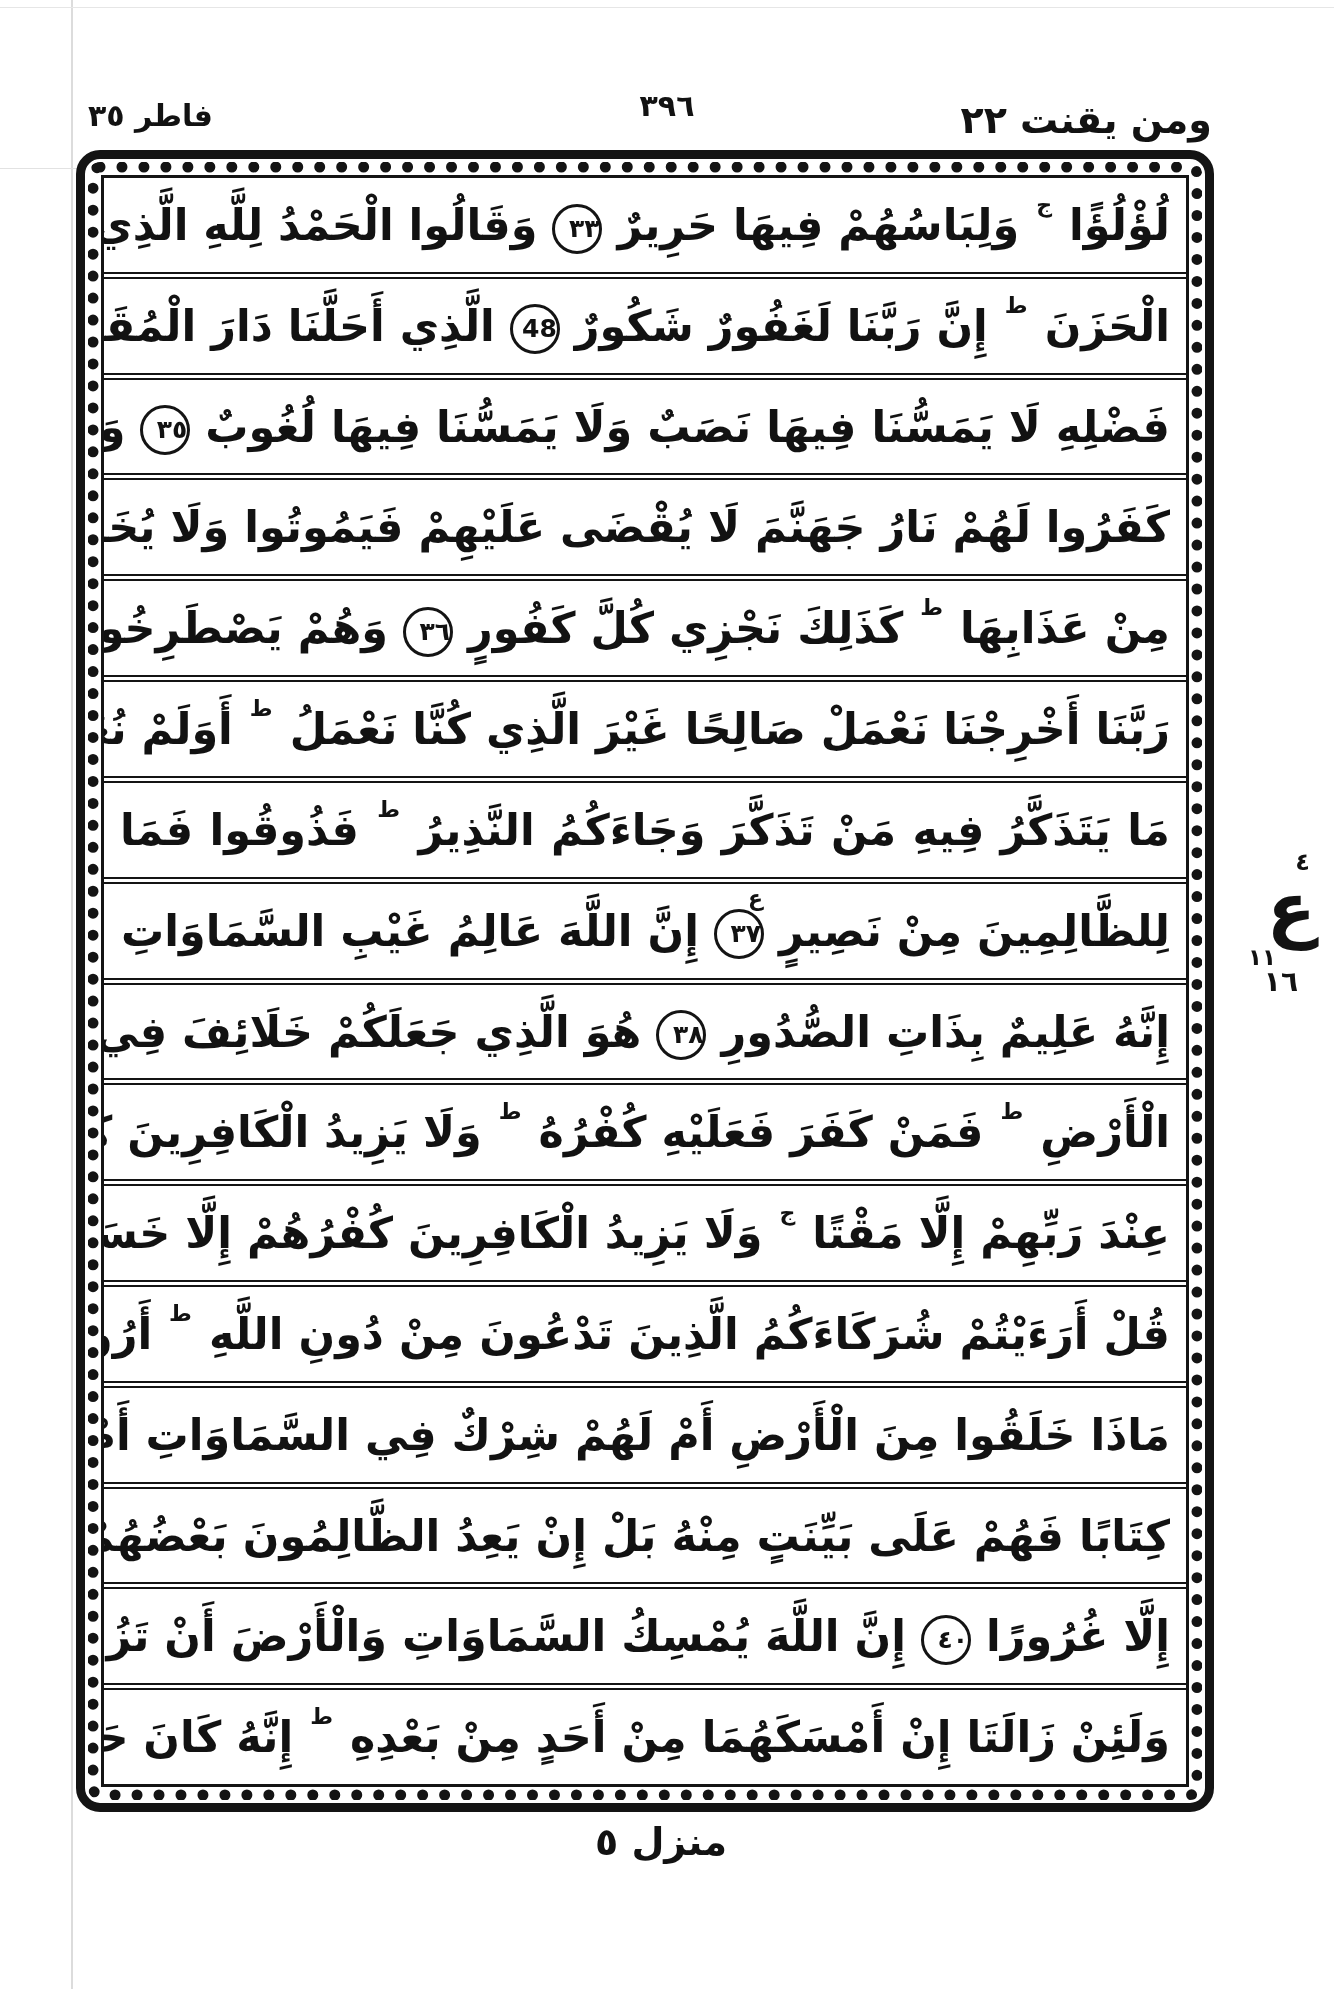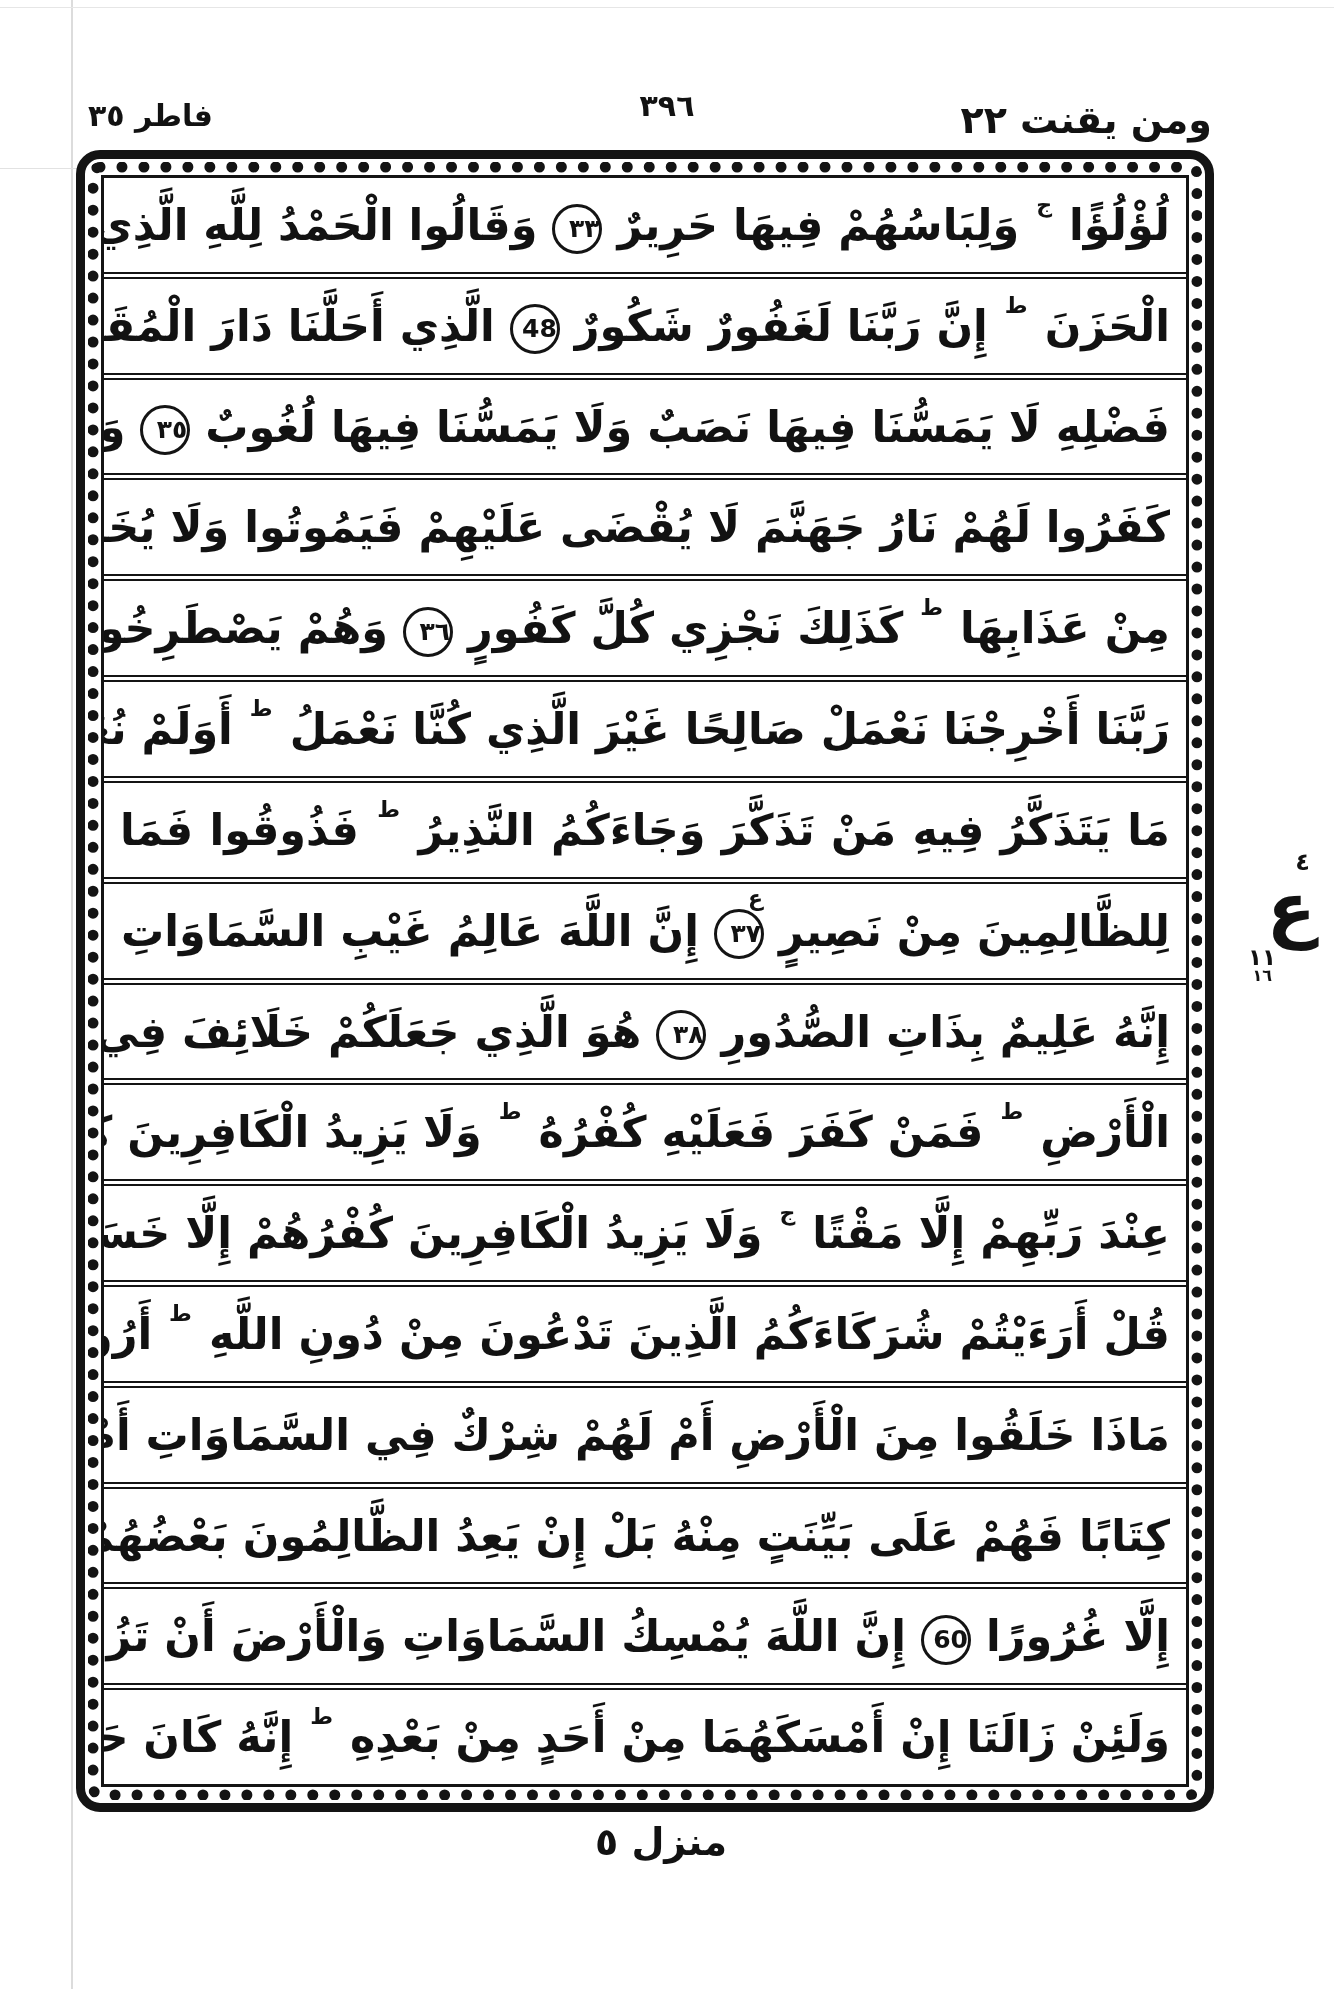--- a/index.html
+++ b/index.html
@@ -51,21 +51,21 @@
     vertical-align:middle;position:relative;background:#fff;
   }
   .aya-sup{position:absolute;top:-24px;right:-2px;font-size:22px;line-height:1;}
   .waqf{display:inline-block;font-size:22px;vertical-align:28px;line-height:1;margin:0 2px;}
 
   
   .ruku{position:absolute;left:1234px;top:850px;width:86px;height:160px;font-weight:bold;direction:rtl;}
   .ruku-top{position:absolute;top:0;right:10px;font-size:24px;line-height:1;}
   .ruku-letter{position:absolute;top:22px;right:4px;font-size:72px;line-height:1;}
   .ruku-mid{position:absolute;top:72px;right:44px;font-size:23px;line-height:1;margin-top:24px;}
-  .ruku-bottom{position:absolute;top:118px;right:48px;font-size:16px;line-height:1;}
+  .ruku-bottom{position:absolute;top:118px;right:22px;font-size:28px;line-height:1;}
 
   
   .footer{
     position:absolute;top:1820px;left:92px;width:1138px;
     text-align:center;font-size:38px;font-weight:bold;direction:rtl;
   }
 </style>
 </head>
 <body>
 
@@ -89,21 +89,21 @@
         <div class="line"><span class="txt">مِنْ عَذَابِهَا</span> <span class="waqf">ط</span> <span class="txt">كَذَلِكَ نَجْزِي كُلَّ كَفُورٍ</span> <span class="aya">٣٦</span> <span class="txt">وَهُمْ يَصْطَرِخُونَ فِيهَا</span></div>
         <div class="line"><span class="txt">رَبَّنَا أَخْرِجْنَا نَعْمَلْ صَالِحًا غَيْرَ الَّذِي كُنَّا نَعْمَلُ</span> <span class="waqf">ط</span> <span class="txt">أَوَلَمْ نُعَمِّرْكُمْ</span></div>
         <div class="line"><span class="txt">مَا يَتَذَكَّرُ فِيهِ مَنْ تَذَكَّرَ وَجَاءَكُمُ النَّذِيرُ</span> <span class="waqf">ط</span> <span class="txt">فَذُوقُوا فَمَا</span></div>
         <div class="line"><span class="txt">لِلظَّالِمِينَ مِنْ نَصِيرٍ</span> <span class="aya">٣٧<span class="aya-sup">ع</span></span> <span class="txt">إِنَّ اللَّهَ عَالِمُ غَيْبِ السَّمَاوَاتِ وَالْأَرْضِ</span> </div>
         <div class="line"><span class="txt">إِنَّهُ عَلِيمٌ بِذَاتِ الصُّدُورِ</span> <span class="aya">٣٨</span> <span class="txt">هُوَ الَّذِي جَعَلَكُمْ خَلَائِفَ فِي</span></div>
         <div class="line"><span class="txt">الْأَرْضِ</span> <span class="waqf">ط</span> <span class="txt">فَمَنْ كَفَرَ فَعَلَيْهِ كُفْرُهُ</span> <span class="waqf">ط</span> <span class="txt">وَلَا يَزِيدُ الْكَافِرِينَ كُفْرُهُمْ</span></div>
         <div class="line"><span class="txt">عِنْدَ رَبِّهِمْ إِلَّا مَقْتًا</span> <span class="waqf">ج</span> <span class="txt">وَلَا يَزِيدُ الْكَافِرِينَ كُفْرُهُمْ إِلَّا خَسَارًا</span> </div>
         <div class="line"><span class="txt">قُلْ أَرَءَيْتُمْ شُرَكَاءَكُمُ الَّذِينَ تَدْعُونَ مِنْ دُونِ اللَّهِ</span> <span class="waqf">ط</span> <span class="txt">أَرُونِي</span></div>
         <div class="line"><span class="txt">مَاذَا خَلَقُوا مِنَ الْأَرْضِ أَمْ لَهُمْ شِرْكٌ فِي السَّمَاوَاتِ أَمْ آتَيْنَاهُمْ</span></div>
         <div class="line"><span class="txt">كِتَابًا فَهُمْ عَلَى بَيِّنَتٍ مِنْهُ بَلْ إِنْ يَعِدُ الظَّالِمُونَ بَعْضُهُمْ بَعْضًا</span></div>
-        <div class="line"><span class="txt">إِلَّا غُرُورًا</span> <span class="aya">60</span> <span class="txt">إِنَّ اللَّهَ يُمْسِكُ السَّمَاوَاتِ وَالْأَرْضَ أَنْ تَزُولَا</span></div>
+        <div class="line"><span class="txt">إِلَّا غُرُورًا</span> <span class="aya">٤٠</span> <span class="txt">إِنَّ اللَّهَ يُمْسِكُ السَّمَاوَاتِ وَالْأَرْضَ أَنْ تَزُولَا</span></div>
         <div class="line"><span class="txt">وَلَئِنْ زَالَتَا إِنْ أَمْسَكَهُمَا مِنْ أَحَدٍ مِنْ بَعْدِهِ</span> <span class="waqf">ط</span> <span class="txt">إِنَّهُ كَانَ حَلِيمًا</span></div>
       </div>
   </div>
 </div>
 
 <div class="ruku">
   <span class="ruku-top">٤</span>
   <span class="ruku-letter">ع</span>
   <span class="ruku-mid">١١</span>
   <span class="ruku-bottom">١٦</span>

